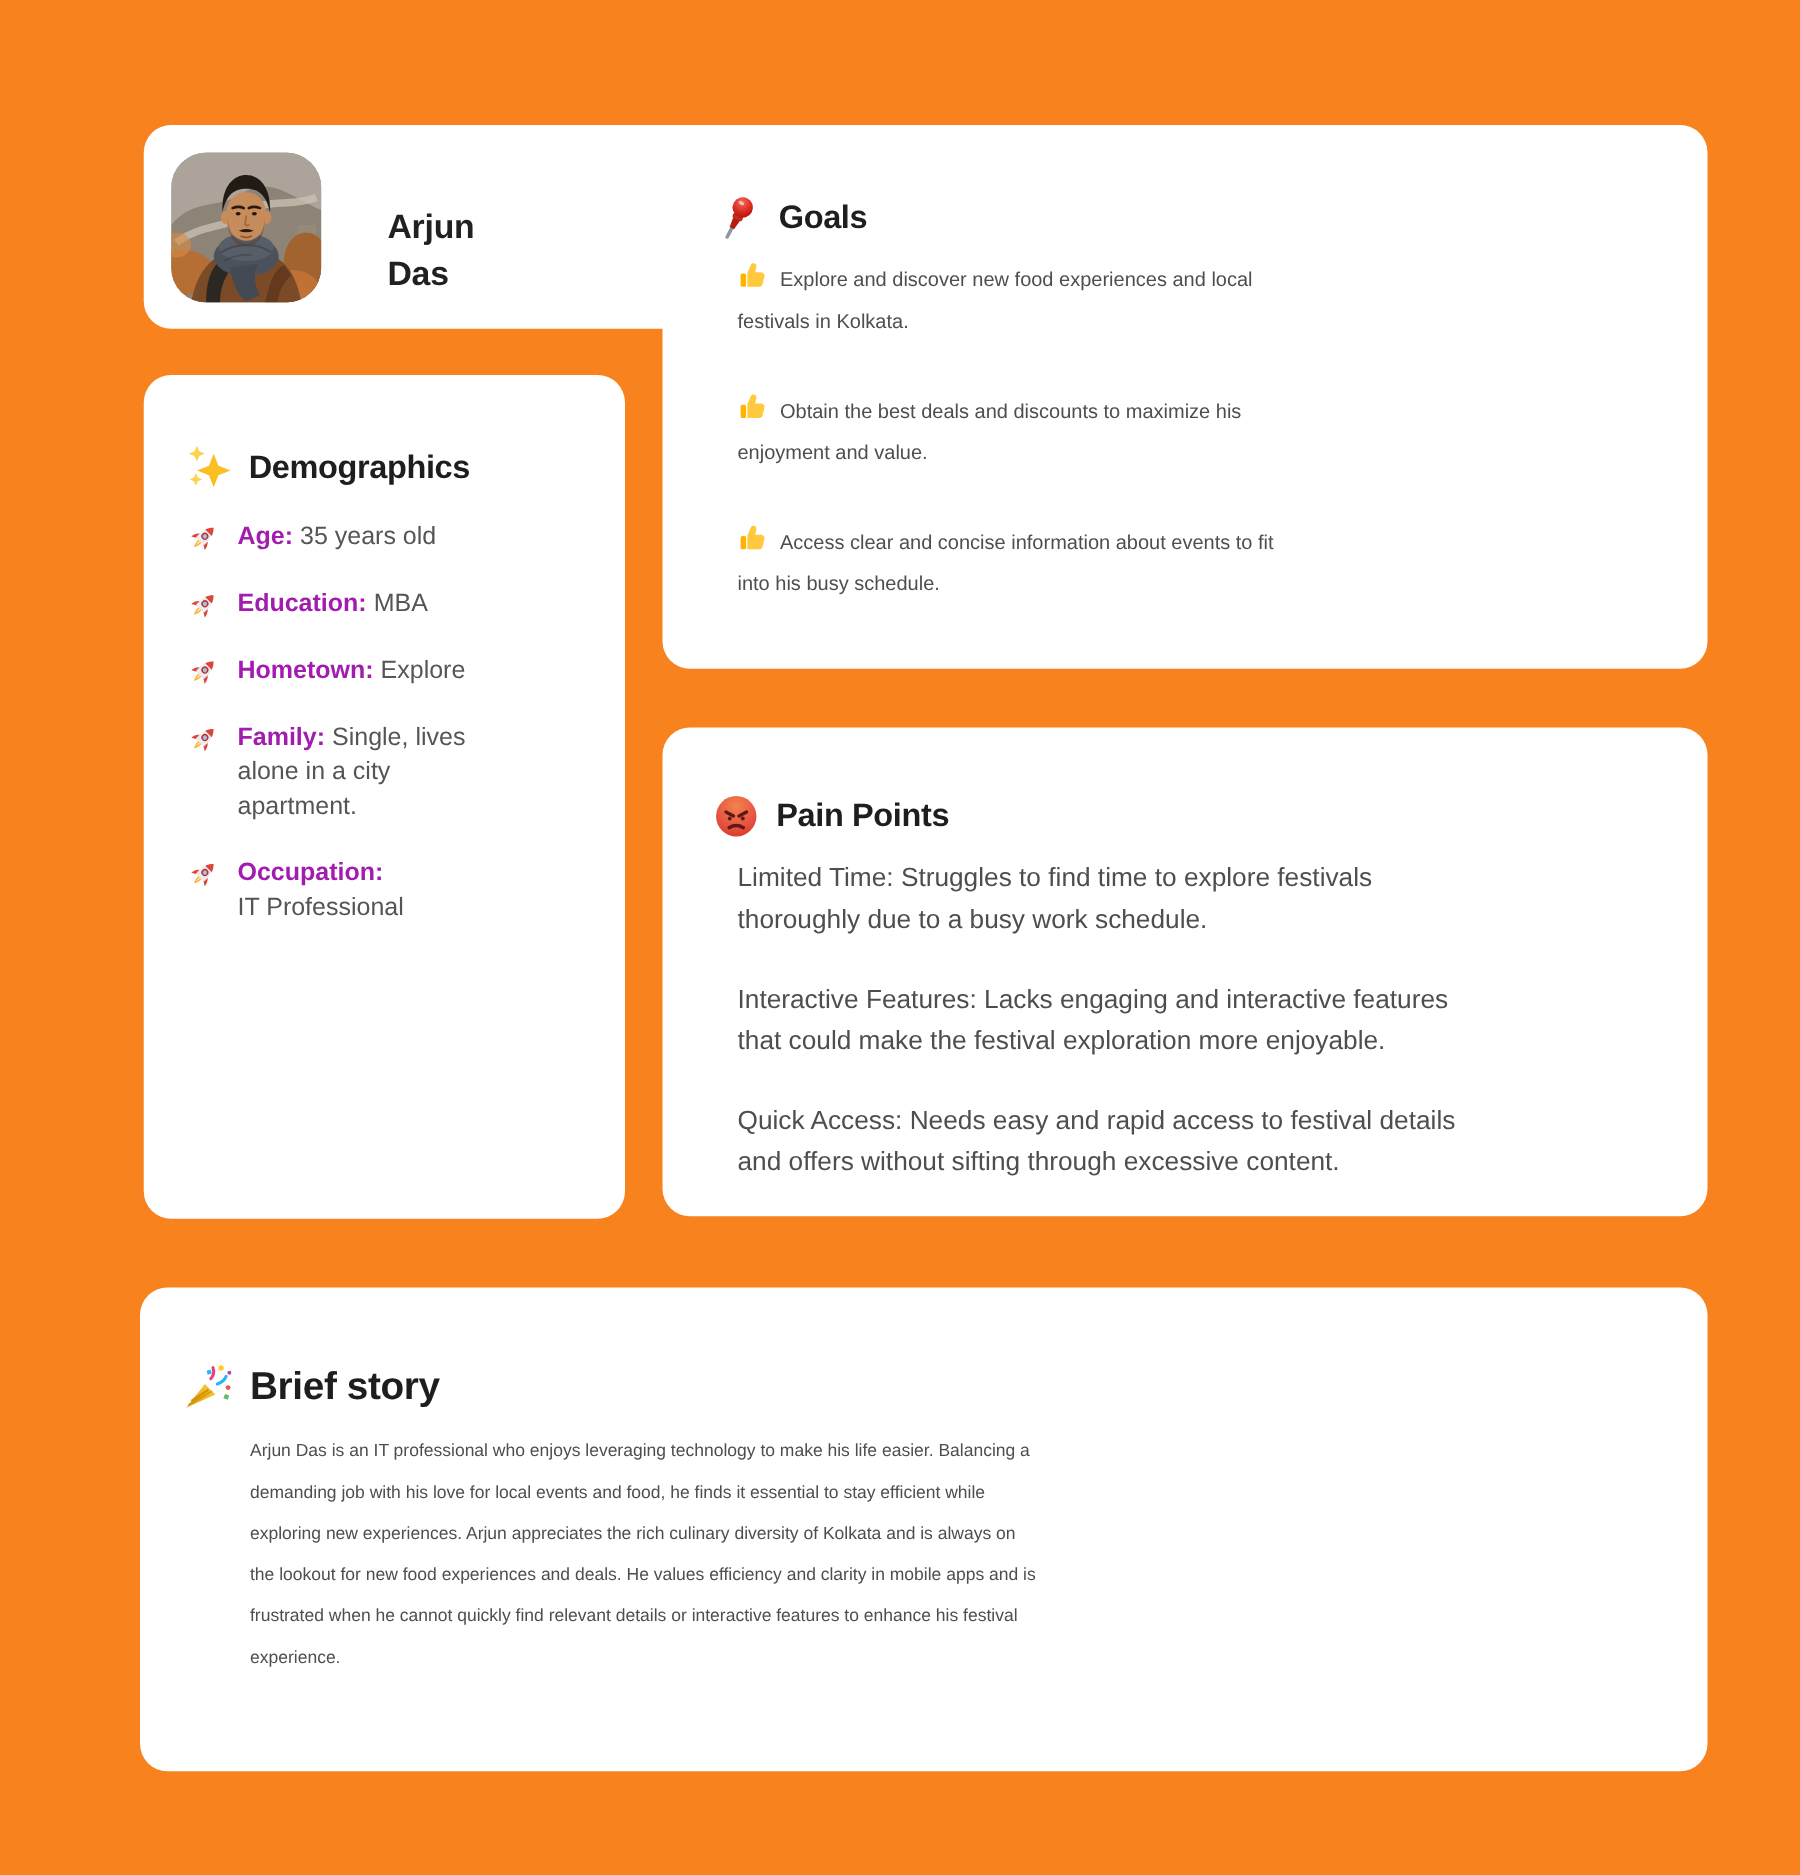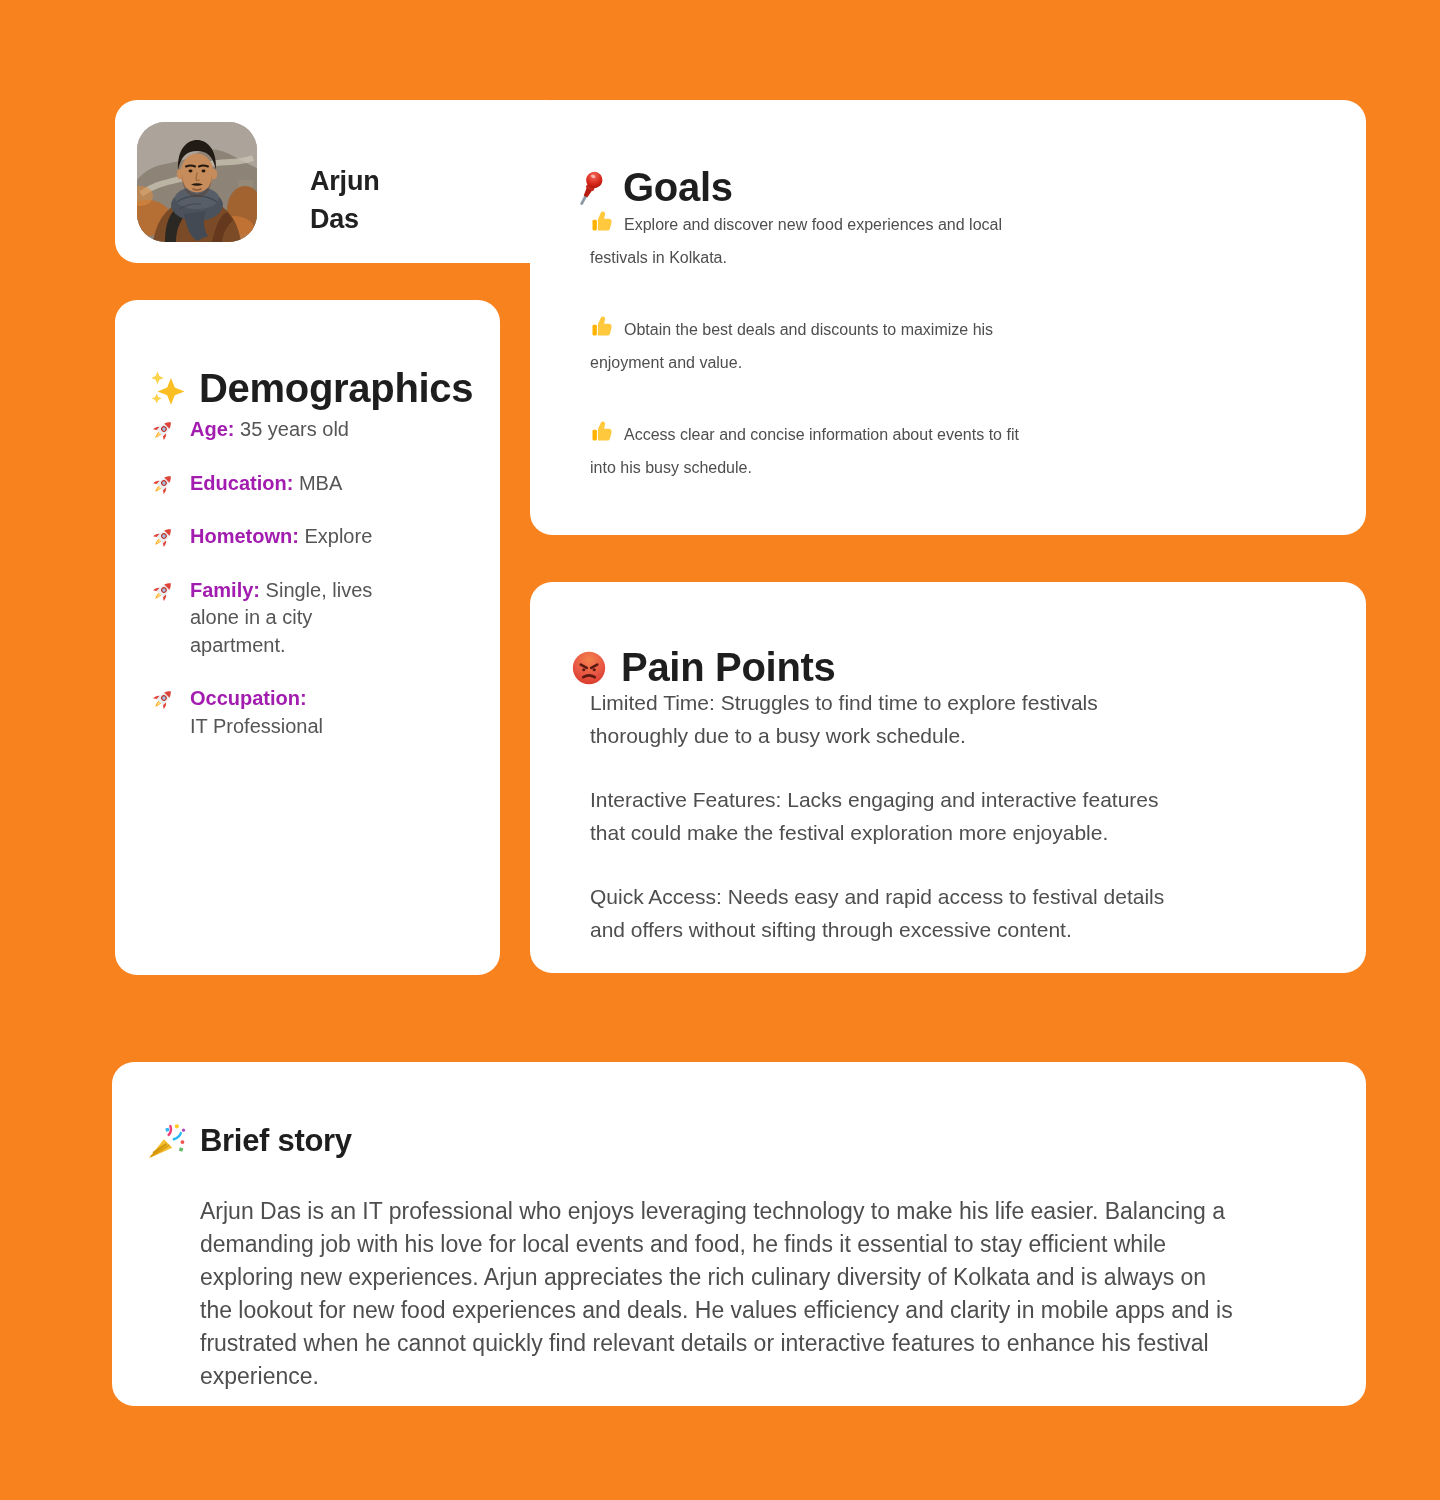--- a/index.html
+++ b/index.html
@@ -25,21 +25,21 @@
   .avatar svg{display:block;width:120px;height:120px;}
   .persona-name{
     position:absolute;left:195px;top:44px;
     font-size:27px;line-height:38px;font-weight:700;color:#212121;
     white-space:pre-line;letter-spacing:-0.2px;
   }
   
   .demo-card{left:115px;top:300px;width:385px;height:675px;}
   .card-heading{
     display:flex;align-items:center;gap:13px;
-    font-size:40px;font-weight:700;color:#1E1E1E;letter-spacing:-0.3px;
+    font-size:26px;font-weight:700;color:#1E1E1E;letter-spacing:-0.3px;
   }
   .demo-card .card-heading{position:absolute;left:33px;top:33px;}
   .demo-list{position:absolute;left:35px;top:116px;width:320px;}
   .demo-item{display:flex;align-items:flex-start;gap:14px;margin-bottom:26px;}
   .demo-item .icon{flex:0 0 auto;margin-top:1px;}
   .demo-text{font-size:20px;line-height:27.5px;}
   .demo-label{font-weight:700;color:#a21caf;}
   .demo-value{color:#555555;white-space:pre-line;}
   
   .goals-card{left:530px;top:100px;width:836px;height:435px;}
@@ -53,25 +53,25 @@
   }
   .goal-item .icon{vertical-align:-4px;margin-right:9px;}
   .goal-text{white-space:pre-line;}
   .pain-list{position:absolute;left:60px;top:104px;width:730px;}
   .pain-text{
     margin:0 0 31px 0;
     font-size:21px;line-height:33px;color:#4E4E4E;
     white-space:pre-line;
   }
   
-  .story-card{left:112px;top:1030px;width:1254px;height:344px;margin-top:32px;}
+  .story-card{left:112px;top:1030px;width:1254px;height:387px;}
   .story-card .card-heading{position:absolute;left:33px;top:32px;font-size:31px;}
   .story-text{
-    position:absolute;left:88px;top:110px;width:1110px;
-    font-size:23px;line-height:33px;color:#4E4E4E;
+    position:absolute;left:88px;top:100px;width:1110px;
+    font-size:14px;line-height:33px;color:#4E4E4E;
     white-space:pre-line;
   }
   .icon{display:inline-block;}
   .icon svg{display:block;}
   .sprite{position:absolute;width:0;height:0;overflow:hidden;}
 </style>
 </head>
 <body>
 
 <svg class="sprite" xmlns="http://www.w3.org/2000/svg" aria-hidden="true">

